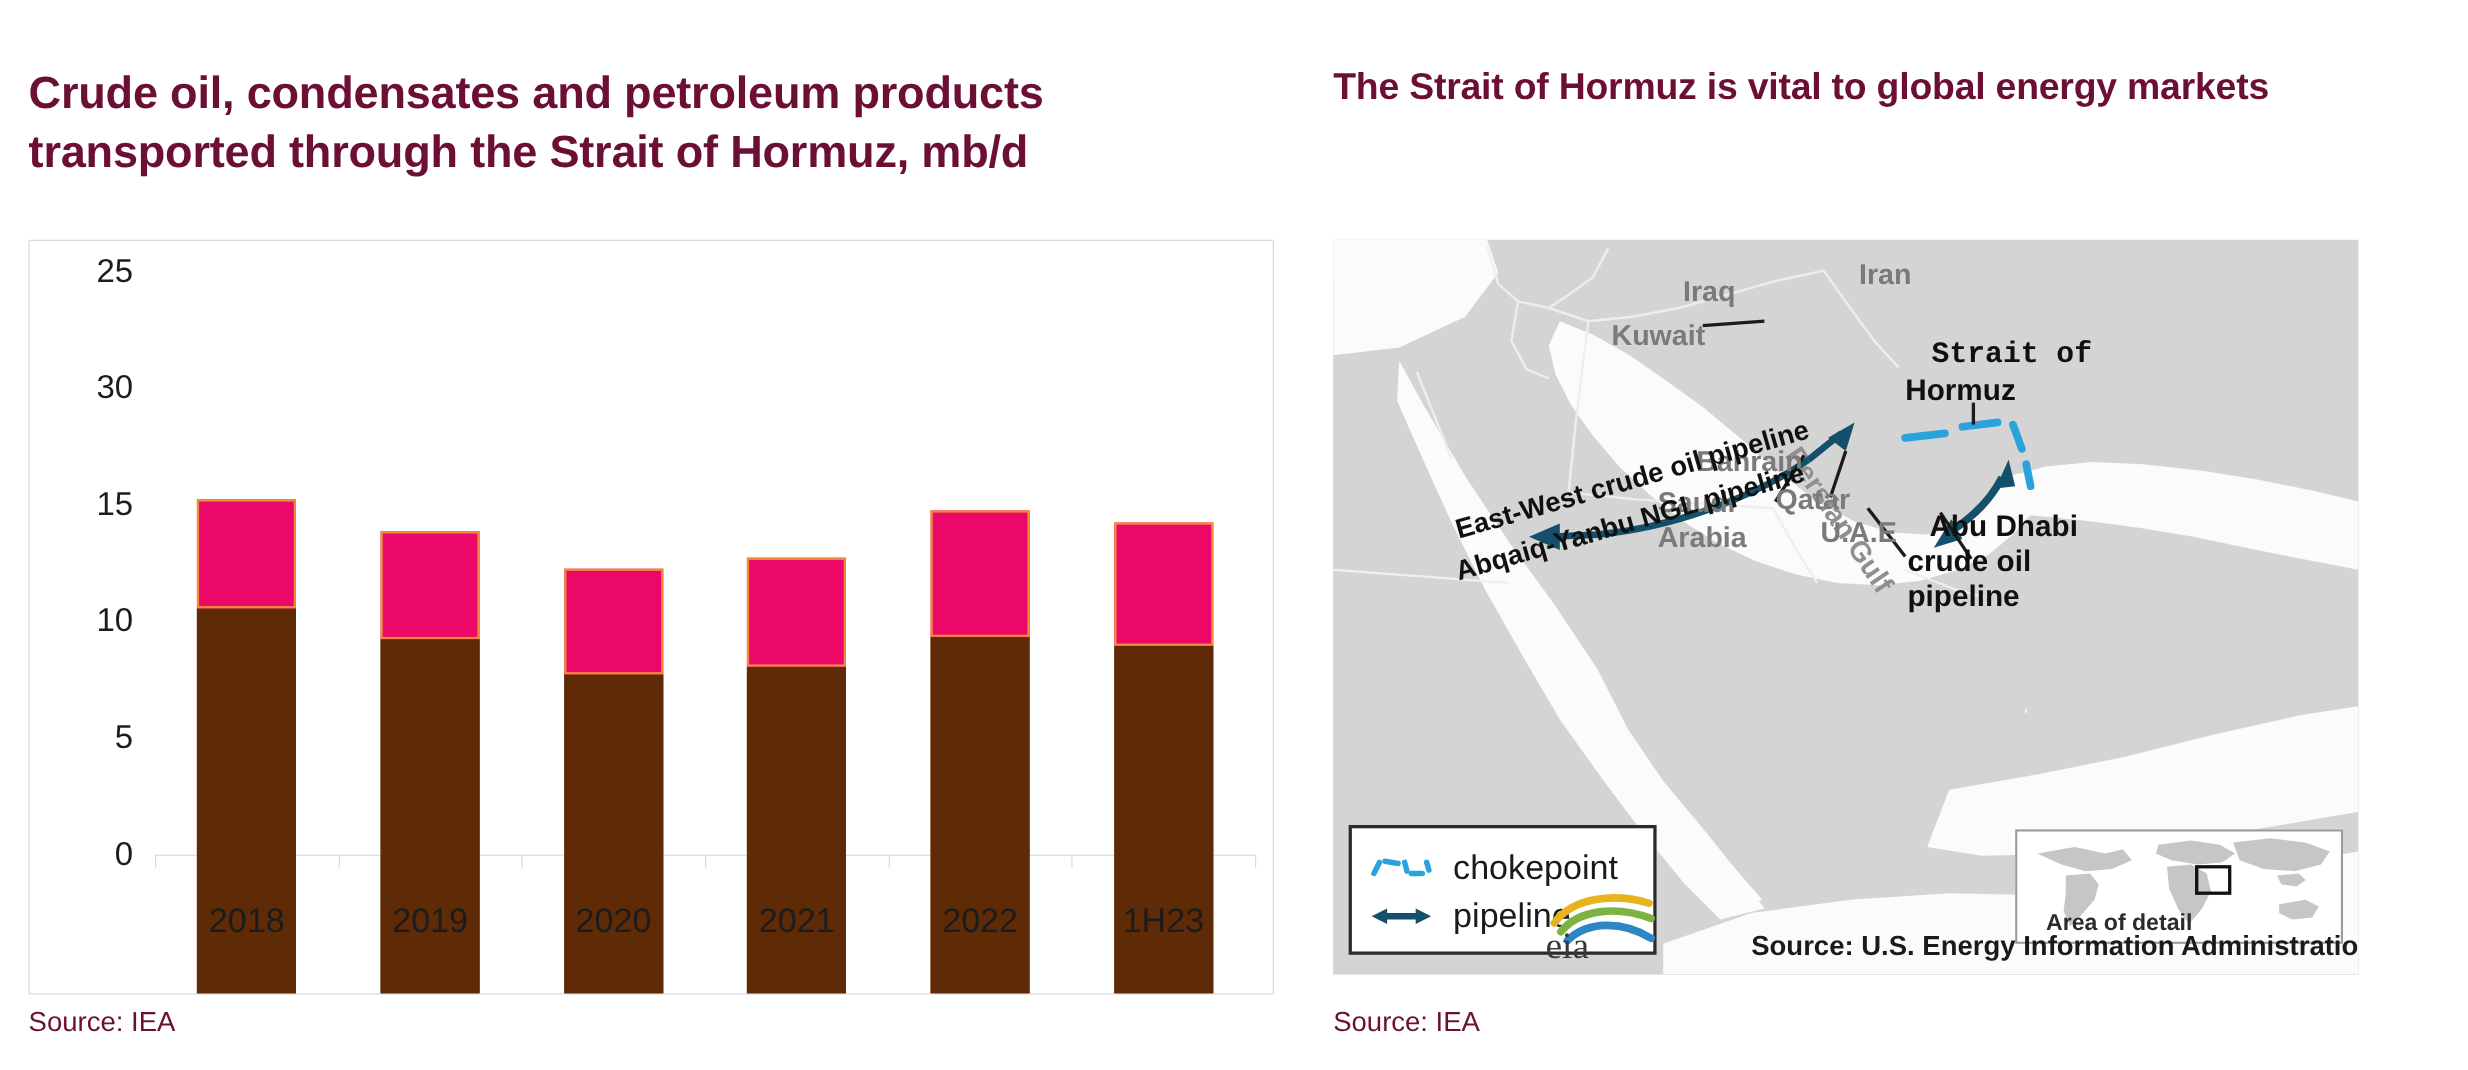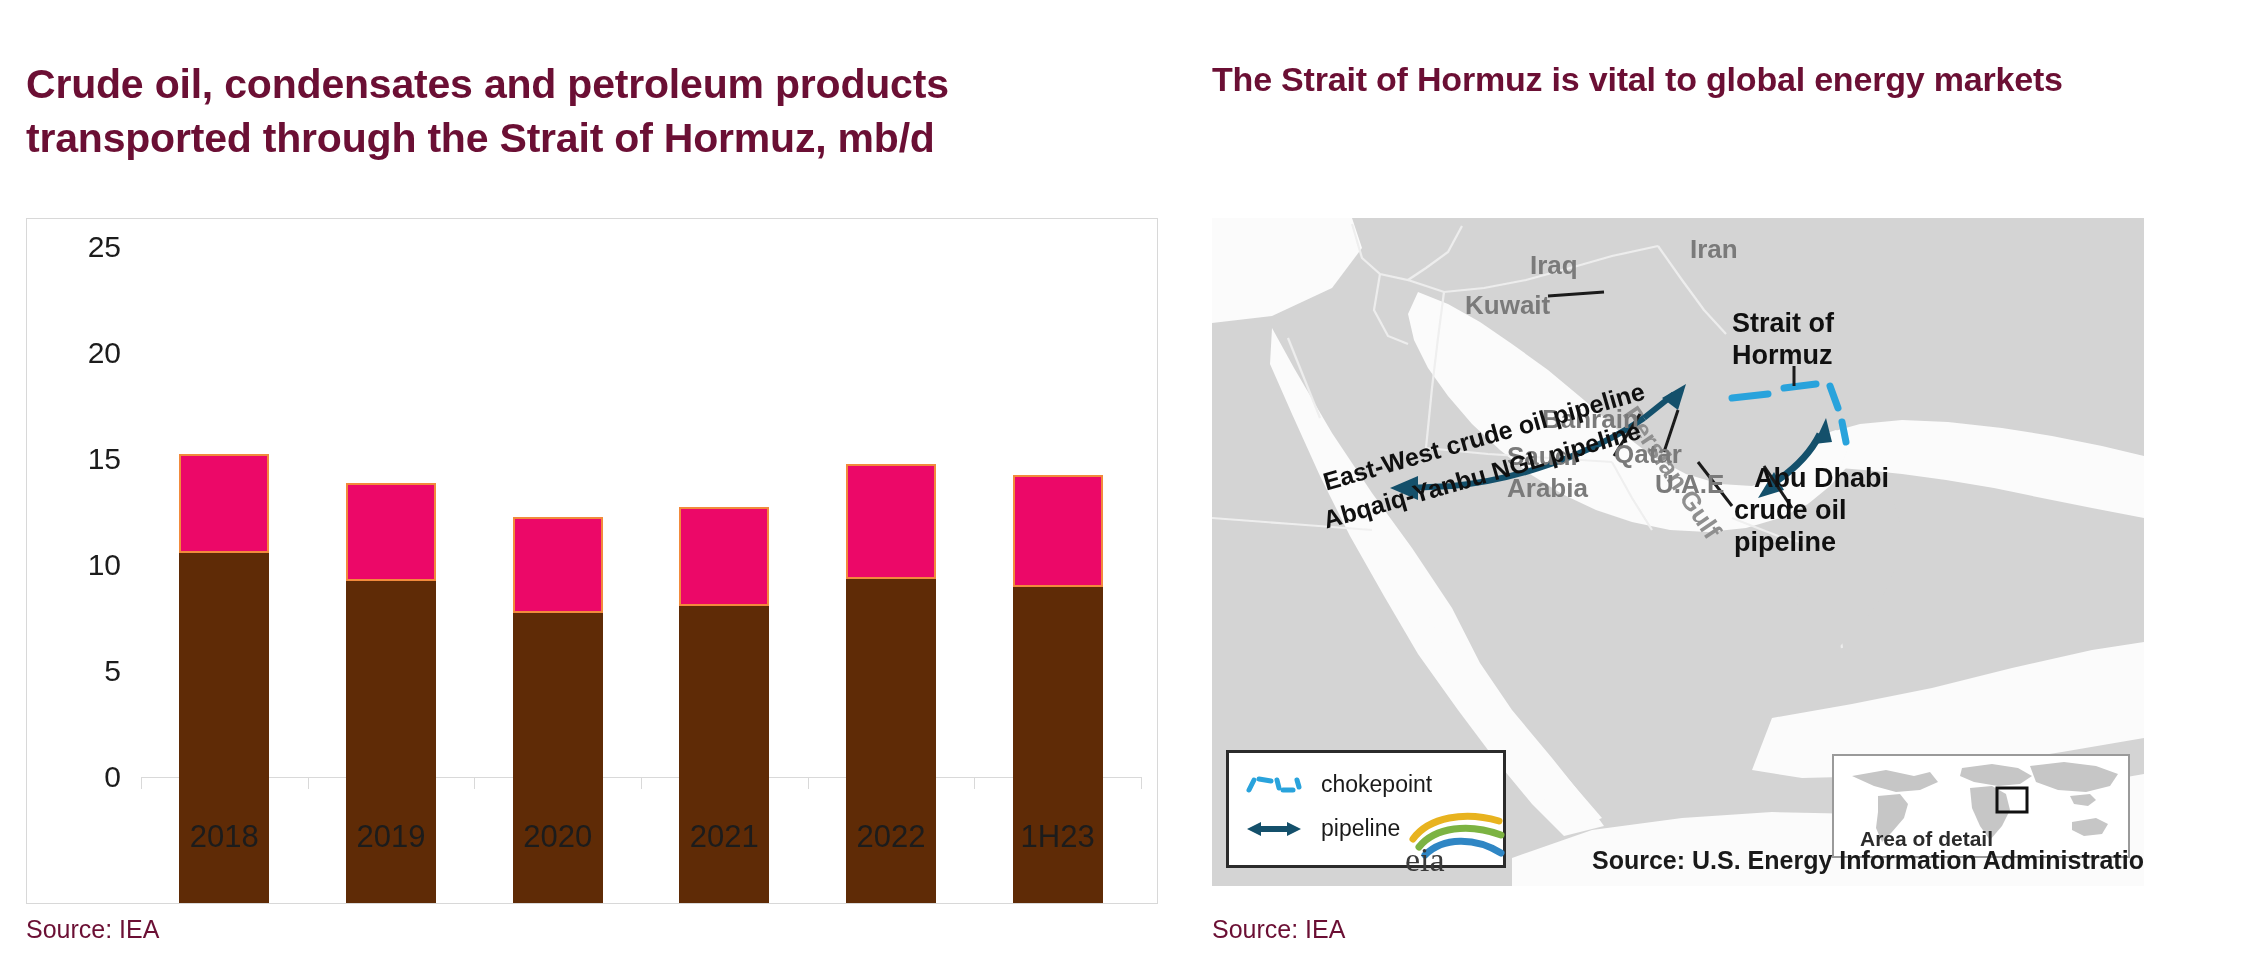--- a/index.html
+++ b/index.html
@@ -101,21 +101,21 @@
   .lbl-country { font-size: 26px; font-weight: bold; color: #7a7a7a; }
   .lbl-bold { font-size: 27px; font-weight: bold; color: #101010; line-height: 1.18; }
   .lbl-pipe { font-size: 25px; font-weight: bold; color: #101010; }
 
   .legend-box {
     position: absolute; left: 14px; top: 532px;
     width: 280px; height: 118px;
     background: #ffffff; border: 3px solid #2b2b2b;
   }
   .lb-row { position: absolute; display: flex; align-items: center; }
-  .lb-text { font-size: 23px; color: #1a1a1a; font-weight: normal; }
+  .lb-text { font-size: 31px; color: #1a1a1a; font-weight: normal; }
 
   .inset-box {
     position: absolute; left: 620px; top: 536px;
     width: 298px; height: 104px;
     background: #ffffff; border: 2px solid #9a9a9a;
   }
   .inset-label {
     position: absolute; left: 26px; bottom: 5px;
     font-size: 21px; font-weight: bold; color: #2b2b2b;
   }
@@ -133,21 +133,21 @@
 
     <div class="chart-title">Crude oil, condensates and petroleum products transported through the Strait of Hormuz, mb/d</div>
 
     <div class="plot-frame">
 
       <div id="yticks">
           <div class="ytick" style="top: 558px;">0</div>
           <div class="ytick" style="top: 452px;">5</div>
           <div class="ytick" style="top: 346px;">10</div>
           <div class="ytick" style="top: 240px;">15</div>
-          <div class="ytick" style="top: 134px;">20</div>
+          <div class="ytick" style="top: 134px;">30</div>
           <div class="ytick" style="top: 28px; text-align: right;">25</div>
         </div>
 
       <div class="axis-line" style="top:558px;"></div>
       <div id="xtickmarks">
           <div class="xtick-mark" style="left: 114px; top: 558px;"></div>
           <div class="xtick-mark" style="left: 280.667px; top: 558px;"></div>
           <div class="xtick-mark" style="left: 447.333px; top: 558px;"></div>
           <div class="xtick-mark" style="left: 614px; top: 558px;"></div>
           <div class="xtick-mark" style="left: 780.667px; top: 558px;"></div>
@@ -289,21 +289,21 @@
           <div class="maplabel lbl-country" style="left: 402px; top: 221px;">Qatar</div>
           <div class="maplabel lbl-country" style="left: 443px; top: 251px;">U.A.E</div>
           <div class="maplabel lbl-country" style="left: 295px; top: 223px;">Saudi</div>
           <div class="maplabel lbl-country" style="left: 295px; top: 255px;">Arabia</div>
         </div>
 
       <div class="maplabel lbl-pipe" style="left:112px; top:250px; transform: rotate(-16deg); transform-origin: left center;">East-West crude oil pipeline</div>
       <div class="maplabel lbl-pipe" style="left:112px; top:288px; transform: rotate(-16deg); transform-origin: left center;">Abqaiq-Yanbu NGL pipeline</div>
 
       <div id="mapbold">
-          <div class="maplabel lbl-bold" style="left: 520px; top: 90px;">Strait of</div>
+          <div class="maplabel lbl-bold" style="left: 544px; top: 90px; font-family: Liberation Mono, monospace;">Strait of</div>
           <div class="maplabel lbl-bold" style="left: 520px; top: 122px;">Hormuz</div>
           <div class="maplabel lbl-bold" style="left: 542px; top: 245px;">Abu Dhabi</div>
           <div class="maplabel lbl-bold" style="left: 522px; top: 277px;">crude oil</div>
           <div class="maplabel lbl-bold" style="left: 522px; top: 309px;">pipeline</div>
         </div>
 
       <div class="legend-box">
         <div class="lb-row" style="left:16px; top:18px;">
           <svg width="58" height="22" viewBox="0 0 58 22">
             <g stroke="#29a3dc" stroke-width="5" stroke-linecap="round" fill="none">

